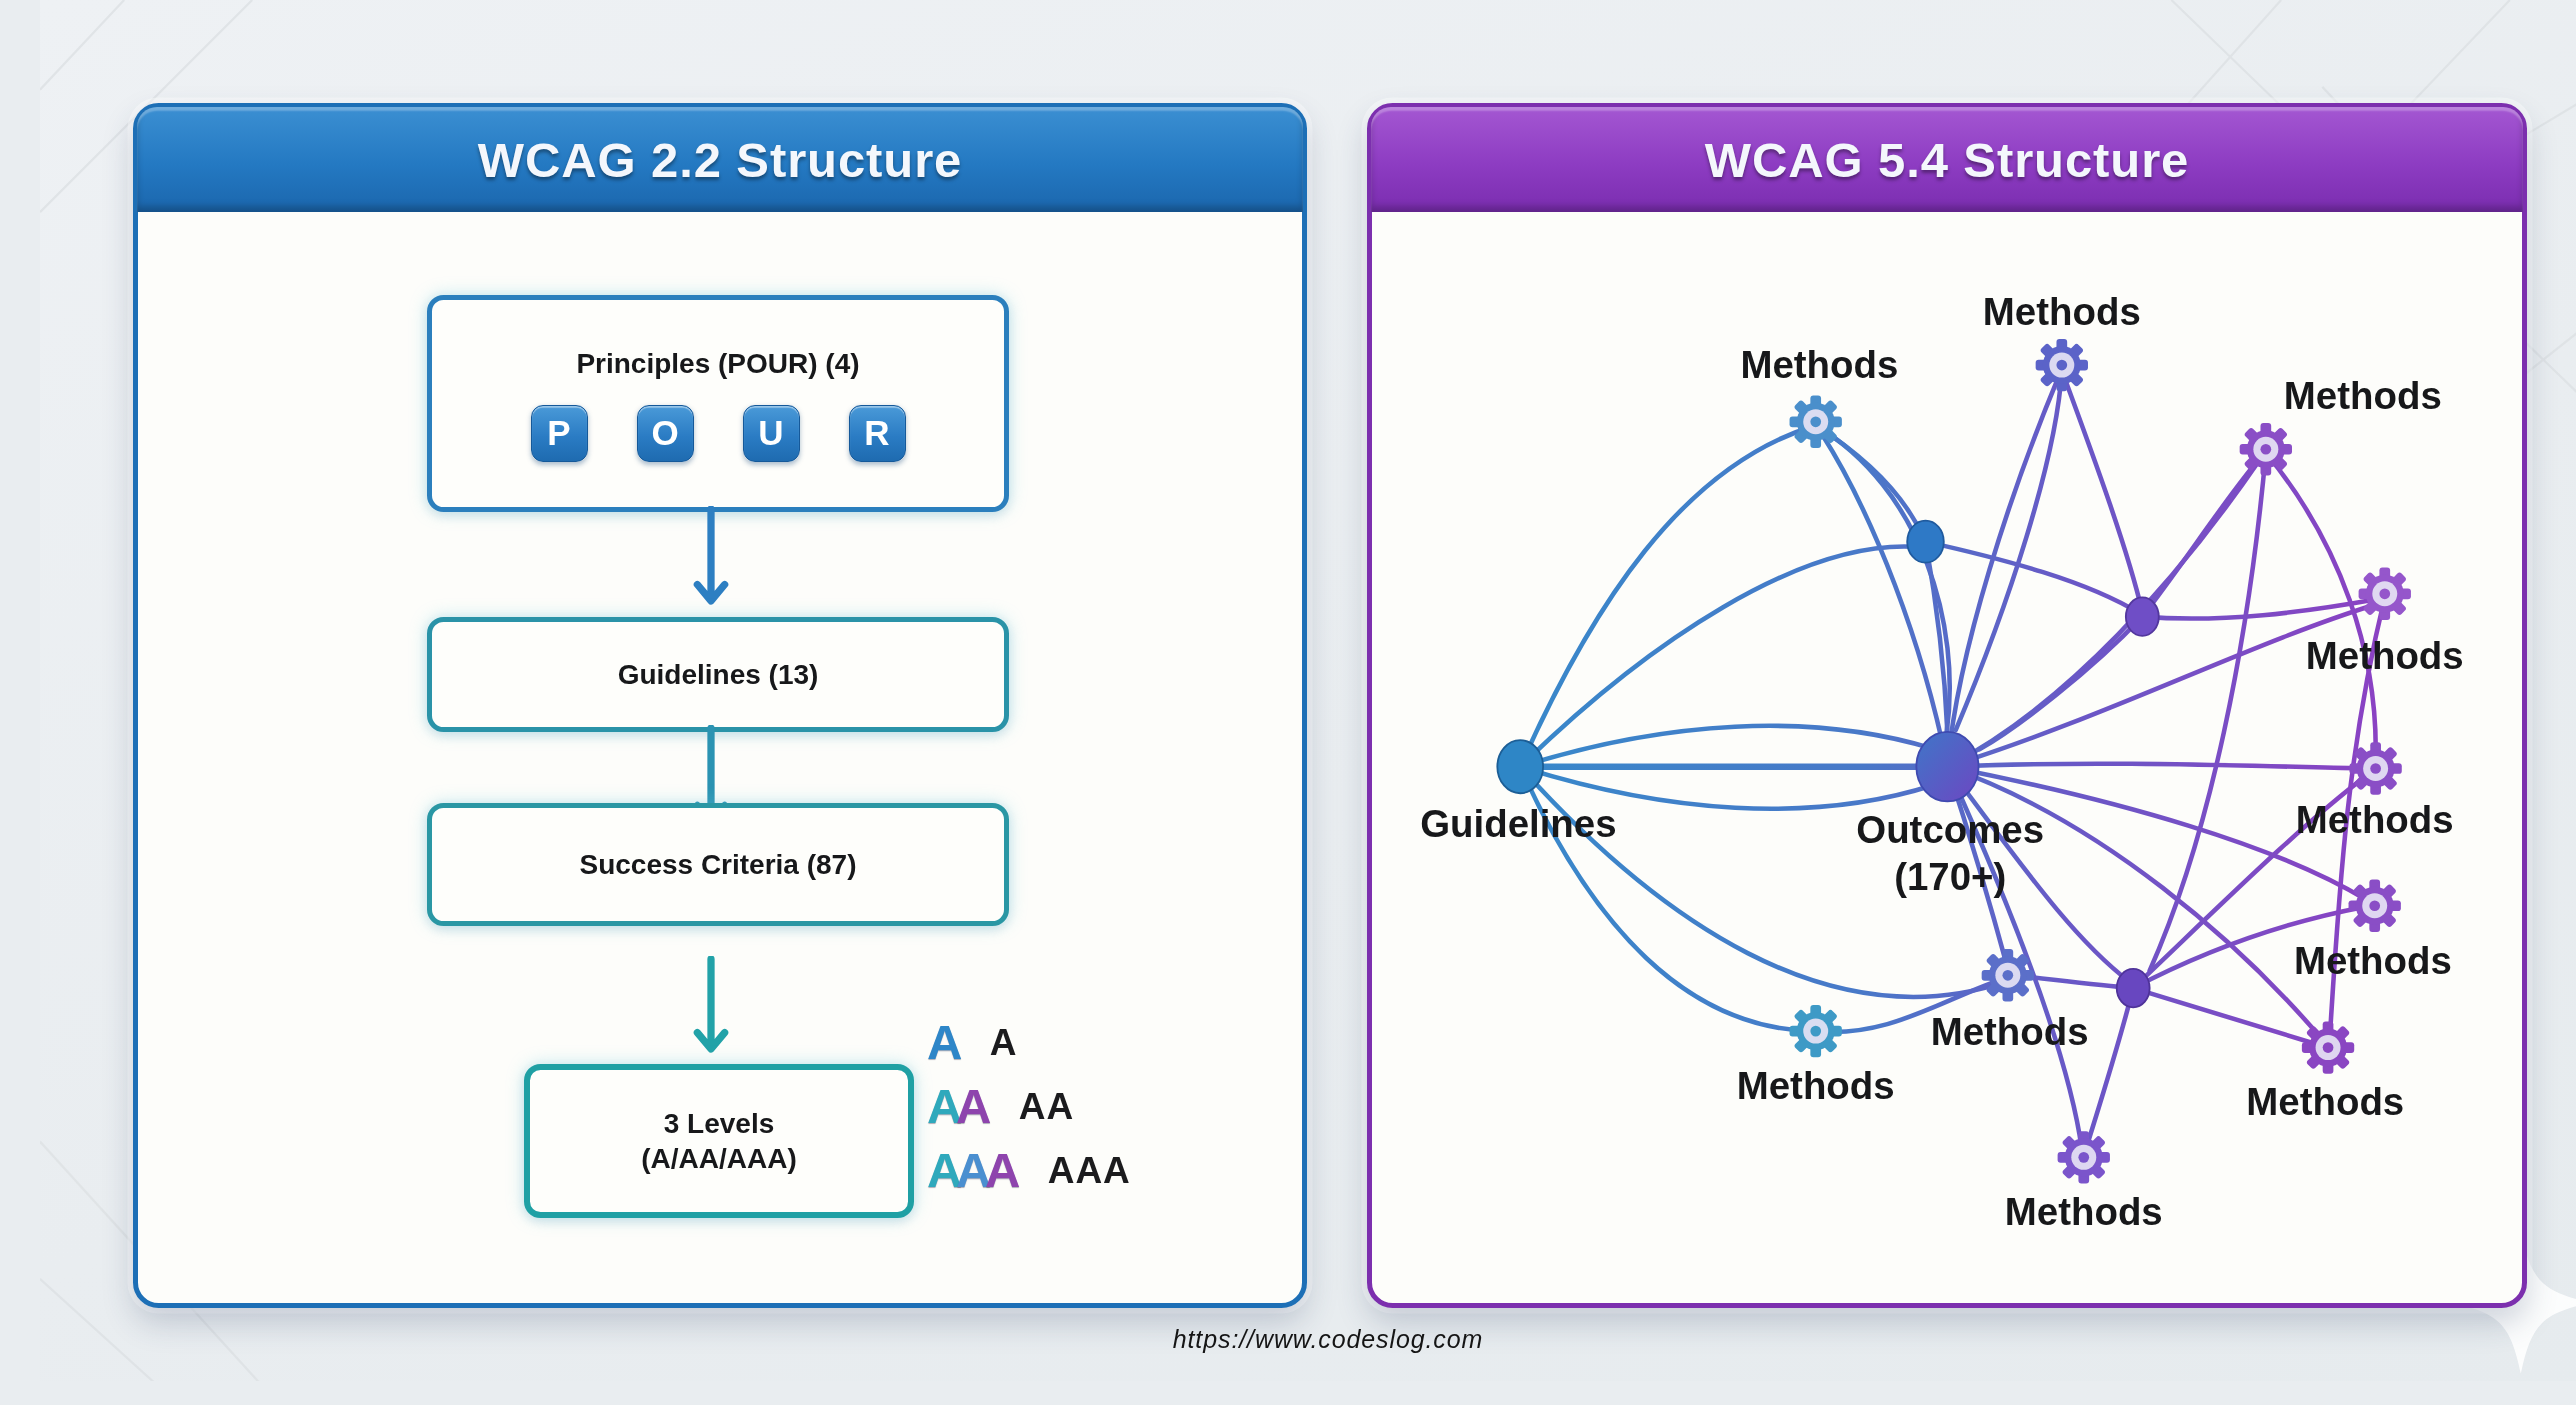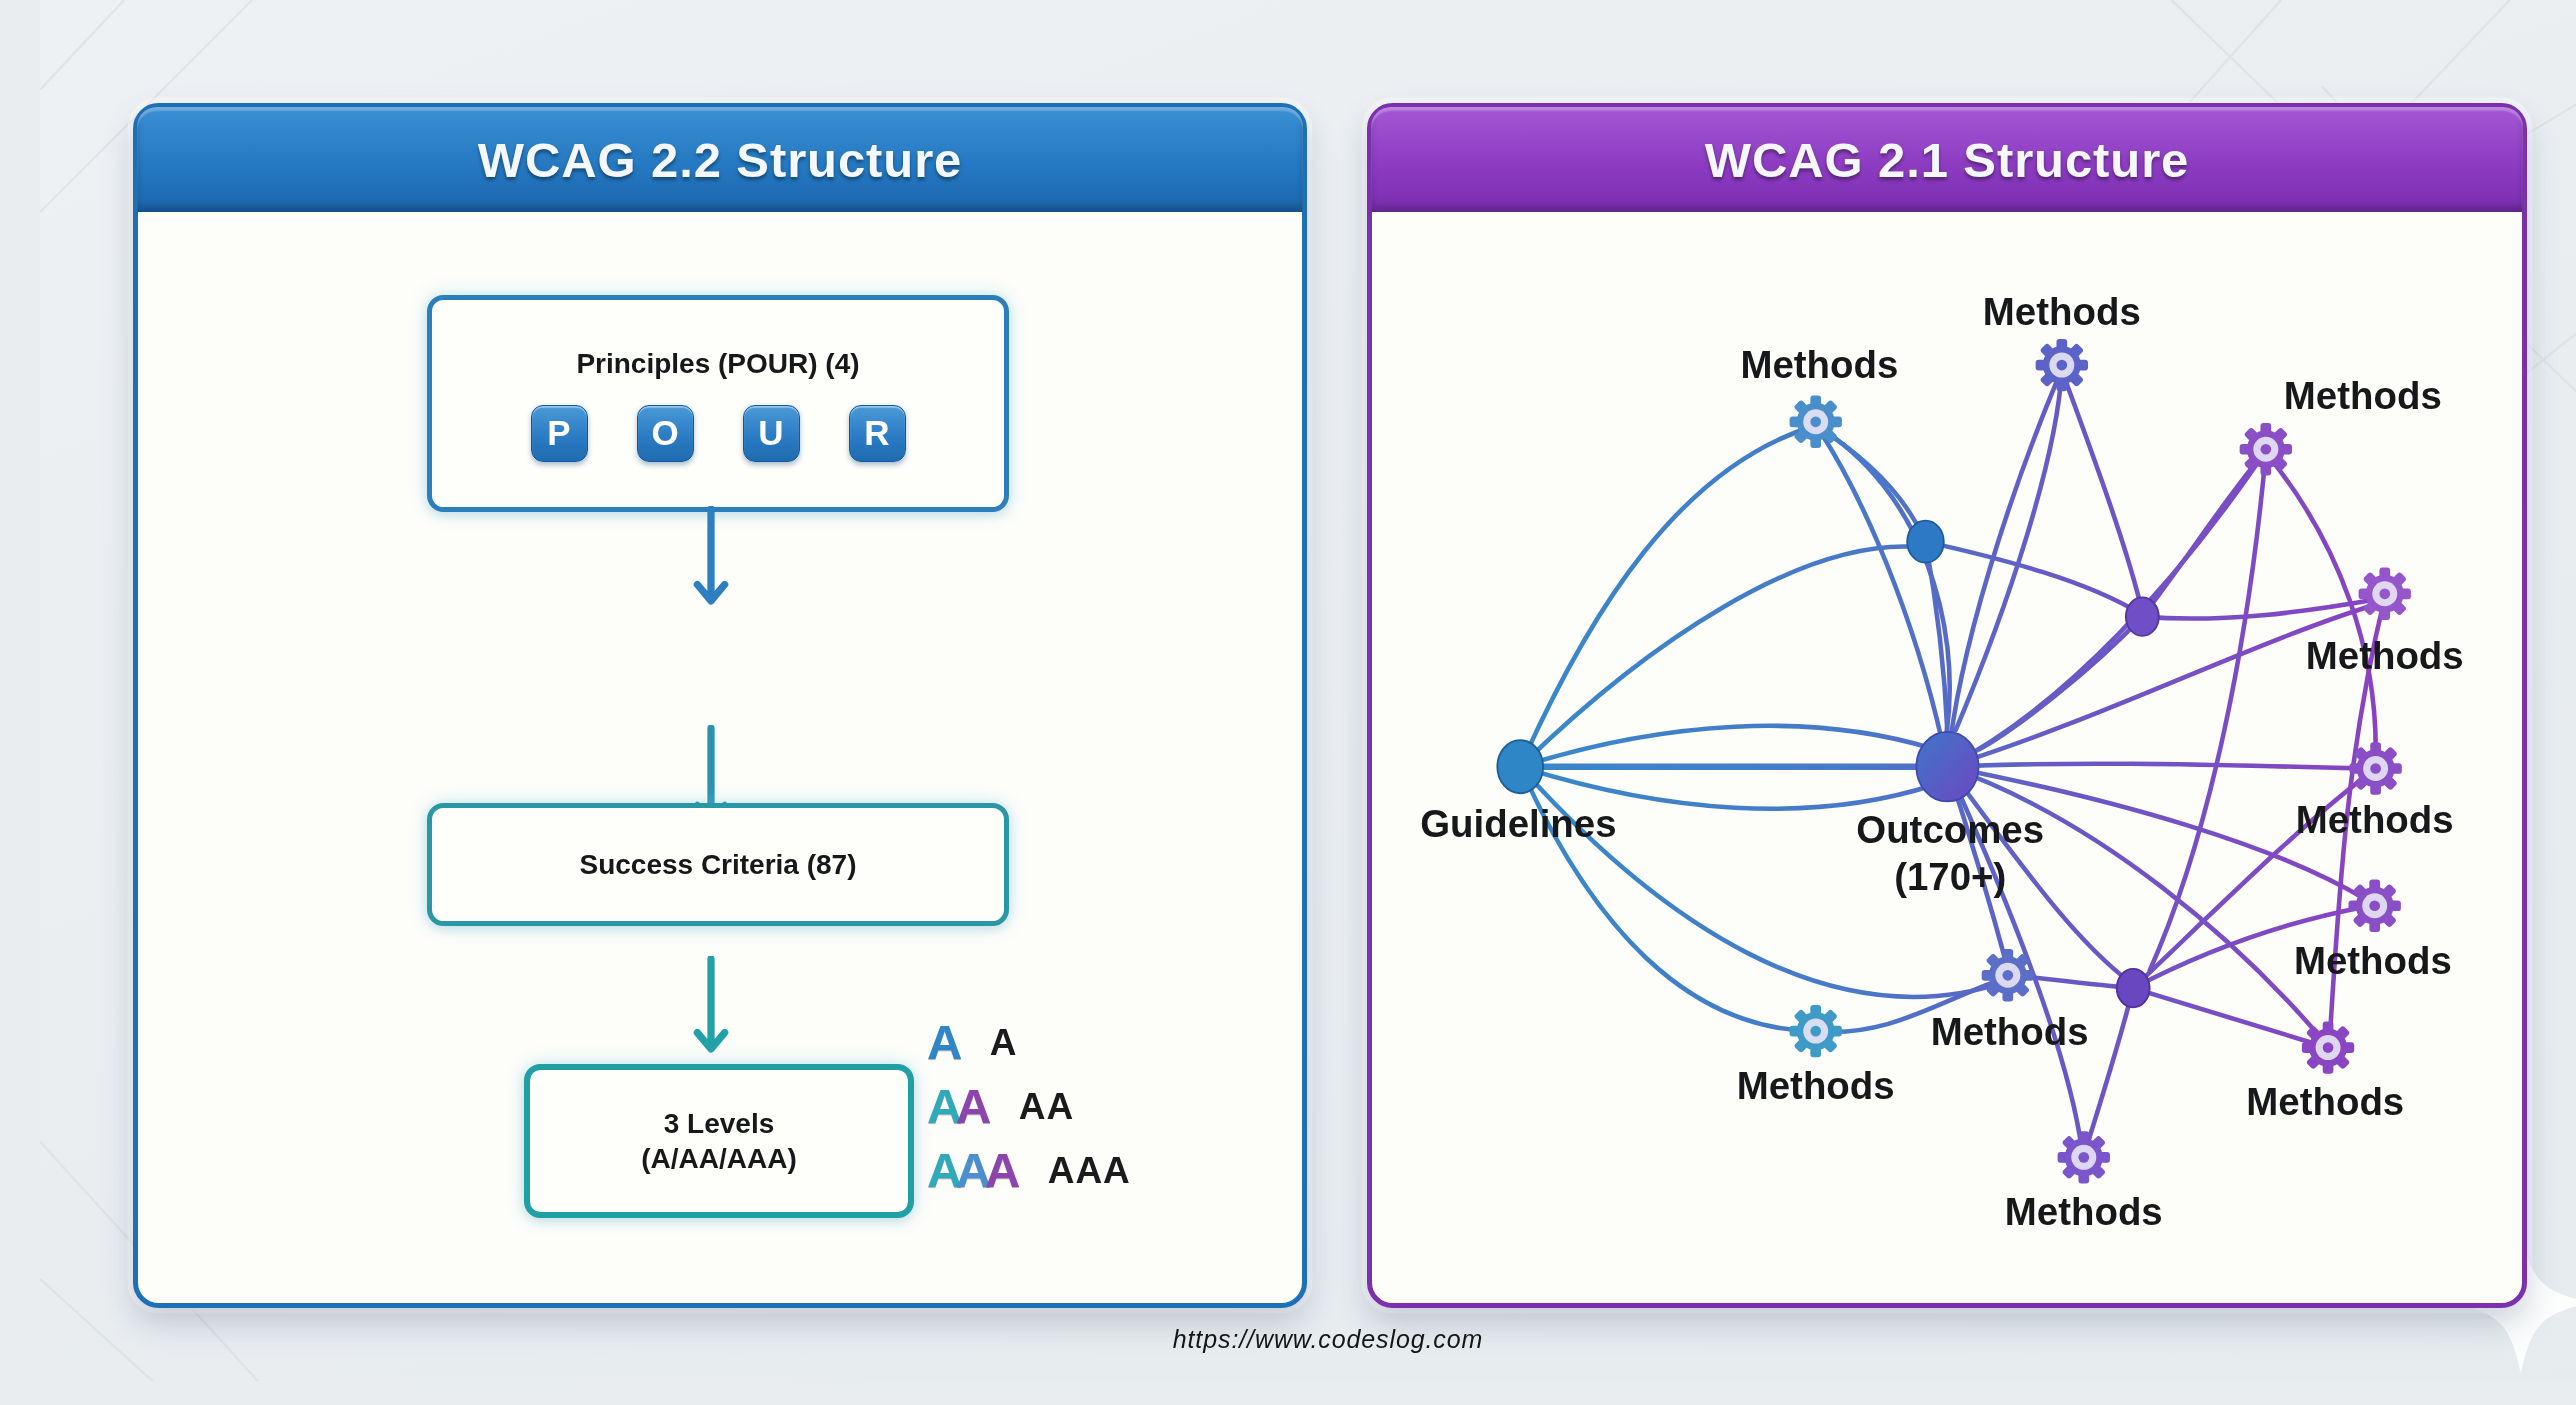--- a/index.html
+++ b/index.html
@@ -84,20 +84,23 @@
           <span class="chip">O</span>
           <span class="chip">U</span>
           <span class="chip">R</span>
         </div>
       </div>
 
       <svg class="arrow" style="left:553px;top:293px;" width="40" height="108" viewBox="0 0 44 118">
         <path d="M22 3 V 102 M7 86 L22 104 L37 86" stroke="#2d7fc2" stroke-width="8" stroke-linecap="round" stroke-linejoin="round" fill="none"></path>
       </svg>
 
+      <div class="fc-box box-guidelines">
+        <div class="fc-label">Guidelines (13)</div>
+      </div>
 
       <svg class="arrow" style="left:553px;top:512px;" width="40" height="110" viewBox="0 0 44 120">
         <path d="M22 3 V 104 M7 88 L22 106 L37 88" stroke="#2b93b2" stroke-width="8" stroke-linecap="round" stroke-linejoin="round" fill="none"></path>
       </svg>
 
       <div class="fc-box box-success">
         <div class="fc-label">Success Criteria (87)</div>
       </div>
 
       <svg class="arrow" style="left:553px;top:743px;" width="40" height="106" viewBox="0 0 44 116">
@@ -125,21 +128,21 @@
           <span class="lett lt-purple">A</span>
           <span class="leg-label">AAA</span>
         </div>
       </div>
 
     </div>
   </section>
 
   <section class="panel right">
     <header class="panel-header">
-      <h1 class="panel-title">WCAG 2.1 Structure</h1>
+      <h1 class="panel-title">WCAG 5.4 Structure</h1>
     </header>
     <div class="panel-body">
       <svg class="network" viewBox="0 0 1257 1191">
         <defs>
           <linearGradient id="ng" gradientUnits="userSpaceOnUse" x1="120" y1="0" x2="1150" y2="0">
             <stop offset="0" stop-color="#2c84c8"></stop>
             <stop offset="0.4" stop-color="#3f72c6"></stop>
             <stop offset="0.62" stop-color="#6150c4"></stop>
             <stop offset="1" stop-color="#8a35c0"></stop>
           </linearGradient>

